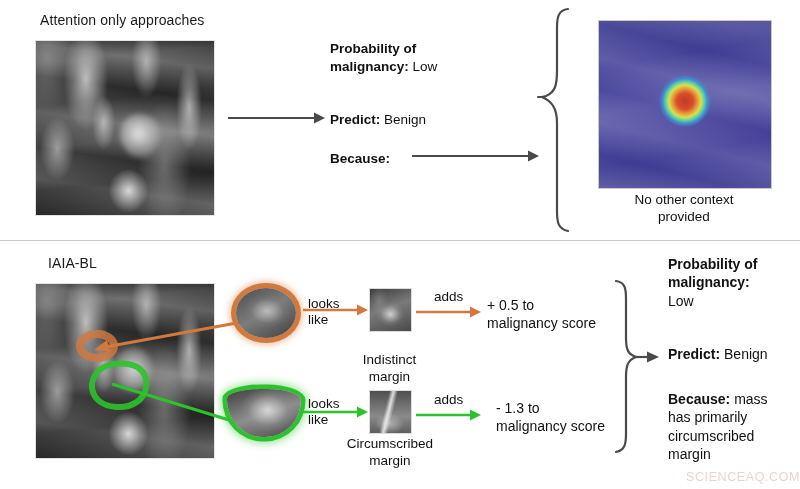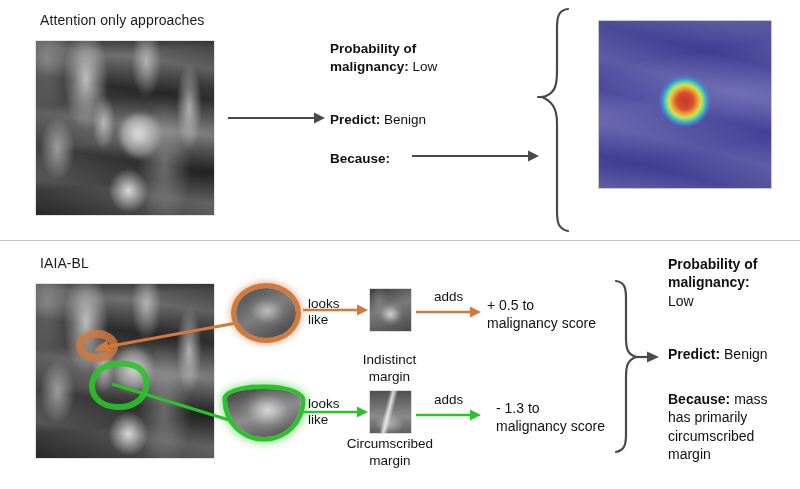--- a/index.html
+++ b/index.html
@@ -200,24 +200,28 @@
   </svg>
 
   <svg class="abs" style="left:538px; top:6px;" width="34" height="226">
     <path d="M30,3 C20,4 19,12 19,22 L19,64 C19,80 17,86 8,90 L4,91
              M4,91 C13,95 19,101 19,117 L19,205 C19,216 20,223 30,225" fill="none" stroke="#4a4a4a" stroke-width="2.2" stroke-linecap="round"></path>
     <path d="M4,91 L0,91" fill="none" stroke="#4a4a4a" stroke-width="2.2" stroke-linecap="round"></path>
   </svg>
 
   <div class="abs heatmap" style="left:598px; top:20px; width:172px; height:167px;"></div>
 
+  <div class="abs small-label" style="left:586px; top:192px; width:196px;">
+    <div>No other context</div>
+    <div>provided</div>
+  </div>
 
   <div class="abs" id="panel-divider"></div>
 
-  <div class="abs panel-title" style="left:40px; top:255px;">IAIA-BL</div>
+  <div class="abs panel-title" style="left:48px; top:255px;">IAIA-BL</div>
 
   <div class="abs mammo tissue" style="left:35px; top:283px; width:178px; height:174px;">
     <div class="mass-bot"></div>
 
     <svg class="abs" style="left:0; top:0;" width="178" height="174">
 
       <ellipse cx="61" cy="62" rx="17" ry="12" fill="none" stroke="#d2793e" stroke-width="8" opacity="0.82"></ellipse>
 
       <path d="M56,100 C58,84 74,78 92,80 C106,82 112,92 110,104
                C108,116 96,124 80,123 C66,122 55,114 56,100 Z" fill="none" stroke="#2cc22c" stroke-width="6" opacity="0.9"></path>
@@ -329,14 +333,15 @@
   <div class="abs txt txt-lg" style="left:668px; top:390px; width:132px;">
     <div>
       <b>Because:</b>
       <span>mass</span>
     </div>
     <div>has primarily</div>
     <div>circumscribed</div>
     <div>margin</div>
   </div>
 
+  <div class="abs" id="watermark" style="left:686px; top:470px;">SCIENCEAQ.COM</div>
 
 </div>
 
 </body></html>

